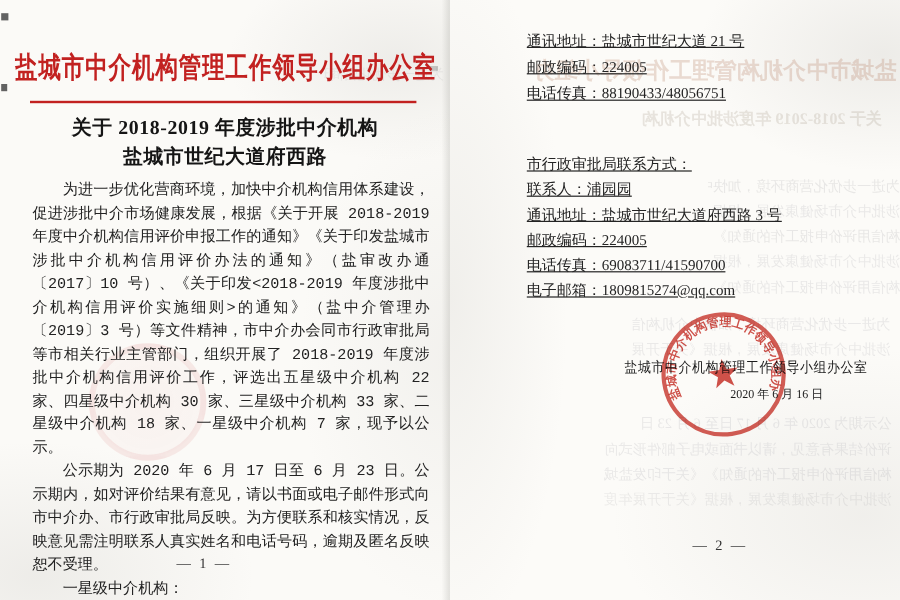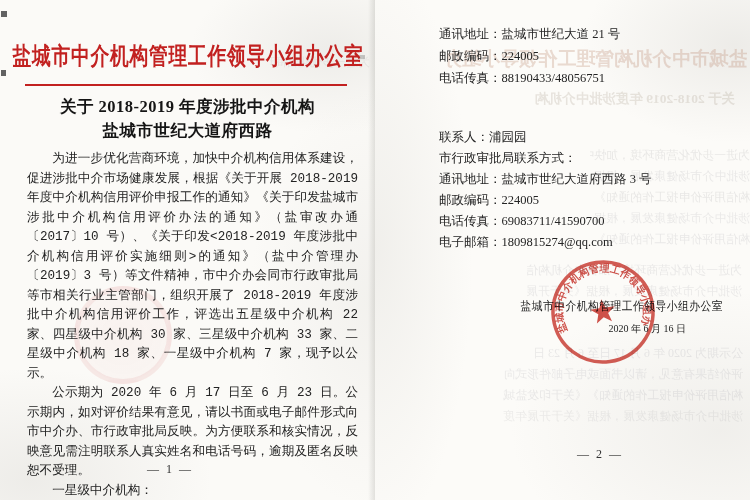--- a/index.html
+++ b/index.html
@@ -28,21 +28,21 @@
     color:#c22120;letter-spacing:1px;font-family:"Liberation Serif",serif;}
   .red-rule{position:absolute;left:25px;top:84px;width:322px;height:2px;background:#c22120;}
   .doc-title{position:absolute;top:95px;left:0;width:375px;text-align:center;
     font-weight:bold;font-size:16.5px;color:#151515;line-height:24px;letter-spacing:.5px;}
   .body{position:absolute;left:27px;top:150px;width:331px;font-size:12.6px;
     line-height:19.5px;color:#222;text-align:justify;}
   .body p{margin:0;text-indent:2em;font-family:Liberation Mono, monospace;}
   .pagenum{position:absolute;font-size:12px;color:#333;letter-spacing:2px;text-align:center;}
   .pn1{left:5px;top:462px;width:330px;}
   .pn2{left:160px;top:447px;width:130px;}
-  .contact{position:absolute;left:64px;font-size:12.5px;color:#242424;white-space:nowrap;}
+  .contact{position:absolute;left:64px;font-size:12.5px;color:#242424;white-space:nowrap;text-decoration:underline;}
   .cb1{top:24px;line-height:21.8px;}
   .cb2{top:127px;line-height:21px;}
   .sig-org{position:absolute;top:298px;right:27px;font-size:12px;color:#1c1c1c;
     white-space:nowrap;transform:scaleX(.9);transform-origin:right;letter-spacing:.5px;}
   .sig-date{position:absolute;top:322px;right:64px;font-size:10px;color:#1c1c1c;white-space:nowrap;}
   .seal{position:absolute;left:168px;top:252px;mix-blend-mode:multiply;}
   .seal-bleed{position:absolute;left:74px;top:286px;width:88px;height:88px;border-radius:50%;
     border:5px solid rgba(205,80,80,.10);
     background:radial-gradient(circle, rgba(210,90,90,.05), rgba(210,90,90,.03) 70%, transparent 75%);}
   .bleed{position:absolute;transform:scaleX(-1);white-space:nowrap;overflow:hidden;
@@ -109,22 +109,22 @@
     <div class="bleed b-r10">构信用评价申报工作的通知》《关于印发盐城市涉批</div>
     <div class="bleed b-r11">涉批中介市场健康发展，根据《关于开展年度中介机</div>
 
     <div class="contact cb1">
       <div>通讯地址：盐城市世纪大道 21 号</div>
       <div>邮政编码：224005</div>
       <div>电话传真：88190433/48056751</div>
     </div>
 
     <div class="contact cb2">
+      <div>市行政审批局联系方式：</div>
       <div>联系人：浦园园</div>
-      <div>市行政审批局联系方式：</div>
       <div>通讯地址：盐城市世纪大道府西路 3 号</div>
       <div>邮政编码：224005</div>
       <div>电话传真：69083711/41590700</div>
       <div>电子邮箱：1809815274@qq.com</div>
     </div>
 
     <div class="sig-org">盐城市中介机构管理工作领导小组办公室</div>
     <div class="sig-date">2020 年 6 月 16 日</div>
 
     <svg class="seal" width="120" height="120" viewBox="0 0 120 120">

